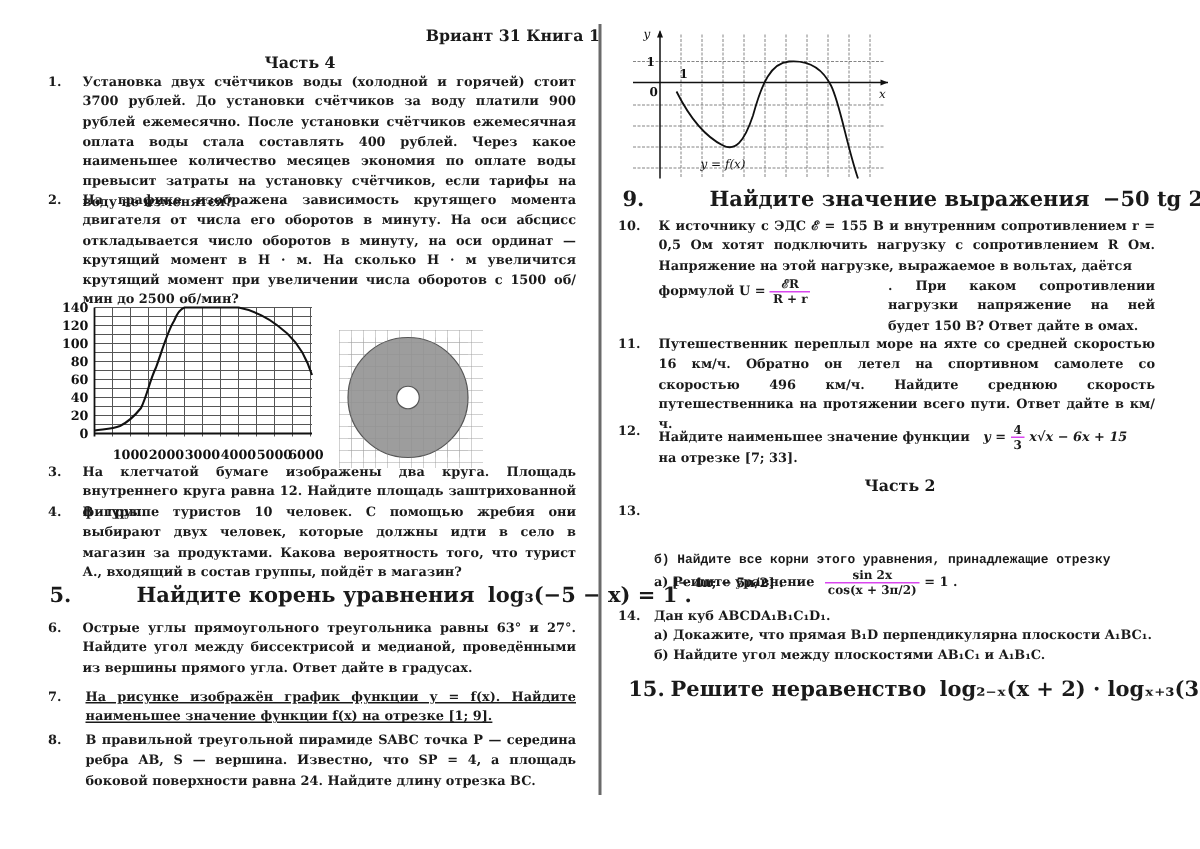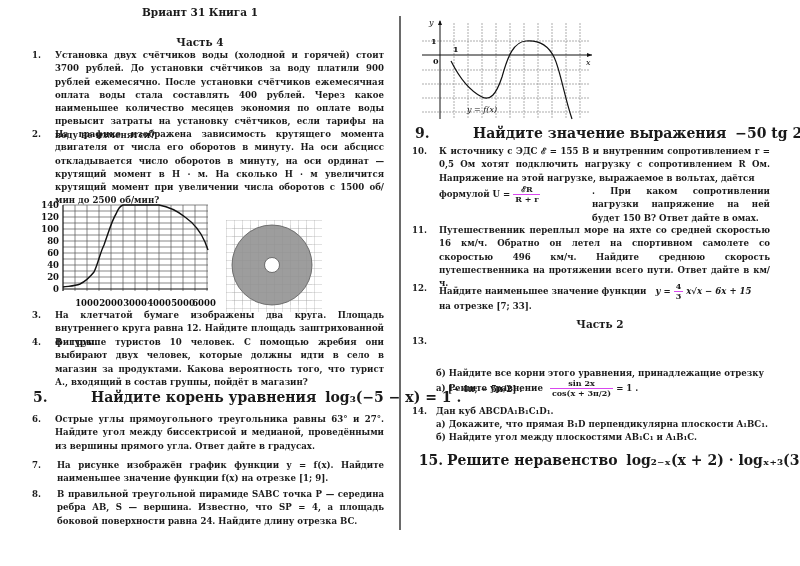--- a/index.html
+++ b/index.html
@@ -18,21 +18,21 @@
   i.m { font-style: italic; }
   .frac { display: inline-block; vertical-align: middle; text-align: center; font-size: 8px; line-height: 9px; }
   .frac .n { display: block; border-bottom: 1px solid #d946ef; padding: 0 2px; }
   .frac .d { display: block; padding: 0 2px; }
   svg text { font-family: "DejaVu Serif", serif; }
 </style>
 </head>
 <body>
 
 <div class="col left">
-  <div class="title" style="top:6px;">Вриант 31 Книга 1</div>
+  <div class="title" style="top:18px;text-align:right;">Вриант 31 Книга 1</div>
   <div class="title" style="top:36px;">Часть 4</div>
 
   <div class="task" style="left:32px; top:49px; width:352px;">
     <span class="num">1.</span>
     <div class="txt" style="left:23px; width:329px;">Установка двух счётчиков воды (холодной и горячей) стоит 3700 рублей. До установки счётчиков за воду платили 900 рублей ежемесячно. После установки счётчиков ежемесячная оплата воды стала составлять 400 рублей. Через какое наименьшее количество месяцев экономия по оплате воды превысит затраты на установку счётчиков, если тарифы на воду не изменятся?</div>
   </div>
 
   <div class="task" style="left:32px; top:128px; width:352px;">
     <span class="num">2.</span>
     <div class="txt" style="left:23px; width:329px;">На графике изображена зависимость крутящего момента двигателя от числа его оборотов в минуту. На оси абсцисс откладывается число оборотов в минуту, на оси ординат — крутящий момент в Н · м. На сколько Н · м увеличится крутящий момент при увеличении числа оборотов с 1500 об/мин до 2500 об/мин?</div>
@@ -121,21 +121,21 @@
     <span style="margin-left:4px;">log₃(−5 − x) = 1 .</span>
   </div>
 
   <div class="task" style="left:32px; top:413px; width:352px;">
     <span class="num">6.</span>
     <div class="txt" style="left:23px; width:329px;">Острые углы прямоугольного треугольника равны 63° и 27°. Найдите угол между биссектрисой и медианой, проведёнными из вершины прямого угла. Ответ дайте в градусах.</div>
   </div>
 
   <div class="task" style="left:32px; top:459px; width:352px;">
     <span class="num">7.</span>
-    <div class="txt" style="left:25px; width:327px;">На рисунке изображён график функции y = f(x). Найдите наименьшее значение функции f(x) на отрезке [1; 9].</div>
+    <div class="txt" style="left:25px; width:327px;text-decoration:underline;">На рисунке изображён график функции y = f(x). Найдите наименьшее значение функции f(x) на отрезке [1; 9].</div>
   </div>
 
   <div class="task" style="left:32px; top:488px; width:352px;">
     <span class="num">8.</span>
     <div class="txt" style="left:25px; width:327px;">В правильной треугольной пирамиде SABC точка P — середина ребра AB, S — вершина. Известно, что SP = 4, а площадь боковой поверхности равна 24. Найдите длину отрезка BC.</div>
   </div>
 </div>
 
 <div class="divider"></div>
 
@@ -209,21 +209,21 @@
 
   <div class="title" style="top:318px; left:0;">Часть 2</div>
 
   <div class="task" style="left:12px; top:335px; width:358px;">
     <span class="num">13.</span>
     <div style="position:absolute; left:24px; top:0; white-space:nowrap;margin-top:44px;">
       <span>а) Решите уравнение</span>
       <span class="frac" style="margin-left:4px;"><span class="n">sin 2x</span><span class="d">cos(x + 3π/2)</span></span>
       <span>= 1 .</span>
     </div>
-    <div class="txt" style="left:24px; top:32px; width:334px;">б) Найдите все корни этого уравнения, принадлежащие отрезку</div>
+    <div class="txt" style="left:24px; top:32px; width:334px;font-family:Liberation Mono, monospace;">б) Найдите все корни этого уравнения, принадлежащие отрезку</div>
     <div style="position:absolute; left:36px; top:48px; white-space:nowrap;">[− 4π; − 5π/2] .</div>
   </div>
 
   <div class="task" style="left:12px; top:405px; width:358px;">
     <span class="num">14.</span>
     <div style="position:absolute; left:24px; top:0; white-space:nowrap;">Дан куб ABCDA₁B₁C₁D₁.</div>
     <div style="position:absolute; left:24px; top:13px; white-space:nowrap;">а) Докажите, что прямая B₁D перпендикулярна плоскости A₁BC₁.</div>
     <div style="position:absolute; left:24px; top:26px; white-space:nowrap;">б) Найдите угол между плоскостями AB₁C₁ и A₁B₁C.</div>
   </div>
 

